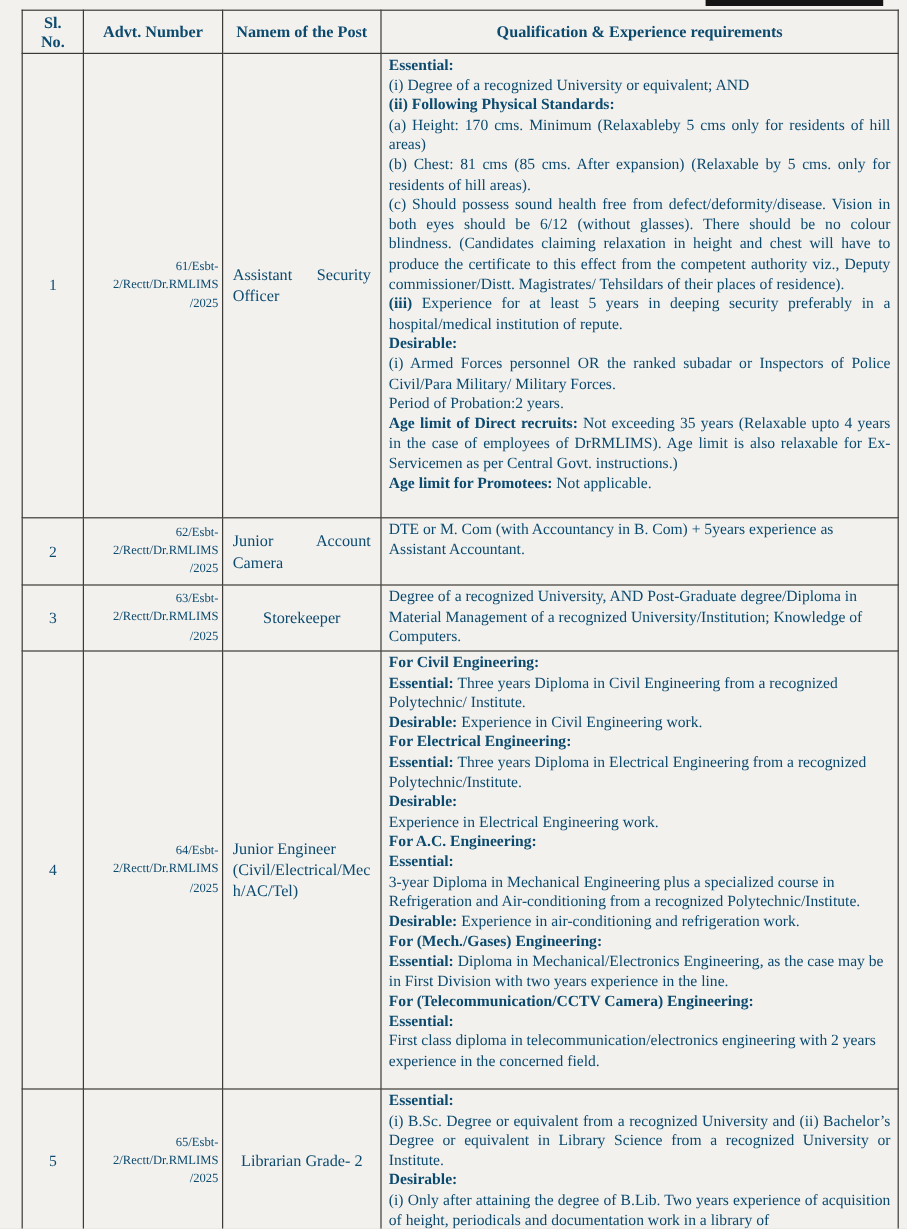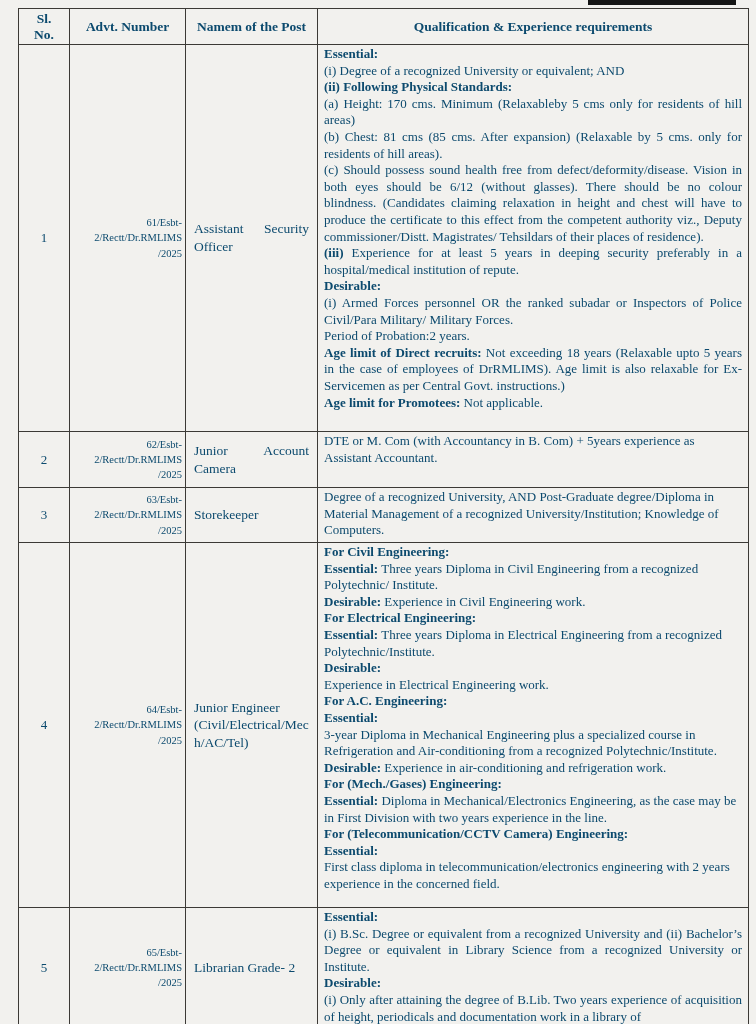--- a/index.html
+++ b/index.html
@@ -58,21 +58,21 @@
     font-size: 10.5px;
     line-height: 1.45;
     white-space: pre-line;
     padding: 2px 3px;
   }
   .c-post {
     vertical-align: middle;
     font-size: 13.5px;
     line-height: 1.3;
     padding: 2px 8px;
-    text-align: left;
+    text-align: center;
   }
   .post-justify { text-align: justify; }
   .post-center  { text-align: left; overflow-wrap: break-word; word-break: break-word; }
   .c-qual {
     vertical-align: top;
     font-size: 13px;
     line-height: 16.6px;
     padding: 1px 6px 2px 6px;
     text-align: left;
   }
@@ -114,21 +114,21 @@
             <div class="qline"><b>Essential:</b></div>
             <div class="qline"><span>(i) Degree of a recognized University or equivalent; AND</span></div>
             <div class="qline"><b>(ii) Following Physical Standards:</b></div>
             <div class="qline"><span>(a) Height: 170 cms. Minimum (Relaxableby 5 cms only for residents of hill areas)</span></div>
             <div class="qline"><span>(b) Chest: 81 cms (85 cms. After expansion) (Relaxable by 5 cms. only for residents of hill areas).</span></div>
             <div class="qline"><span>(c) Should possess sound health free from defect/deformity/disease. Vision in both eyes should be 6/12 (without glasses). There should be no colour blindness. (Candidates claiming relaxation in height and chest will have to produce the certificate to this effect from the competent authority viz., Deputy commissioner/Distt. Magistrates/ Tehsildars of their places of residence).</span></div>
             <div class="qline"><b>(iii)</b><span> Experience for at least 5 years in deeping security preferably in a hospital/medical institution of repute.</span></div>
             <div class="qline"><b>Desirable:</b></div>
             <div class="qline"><span>(i) Armed Forces personnel OR the ranked subadar or Inspectors of Police Civil/Para Military/ Military Forces.</span></div>
             <div class="qline"><span>Period of Probation:2 years.</span></div>
-            <div class="qline"><b>Age limit of Direct recruits:</b><span> Not exceeding 18 years (Relaxable upto 5 years in the case of employees of DrRMLIMS). Age limit is also relaxable for Ex-Servicemen as per Central Govt. instructions.)</span></div>
+            <div class="qline"><b>Age limit of Direct recruits:</b><span> Not exceeding 35 years (Relaxable upto 4 years in the case of employees of DrRMLIMS). Age limit is also relaxable for Ex-Servicemen as per Central Govt. instructions.)</span></div>
             <div class="qline"><b>Age limit for Promotees:</b><span> Not applicable.</span></div>
           </td>
       </tr>
       <tr class="r2">
         <td class="c-sl">2</td>
         <td class="c-advt">62/Esbt-
 2/Rectt/Dr.RMLIMS
 /2025</td>
         <td class="c-post post-justify">Junior Account Camera</td>
         <td class="c-qual">

